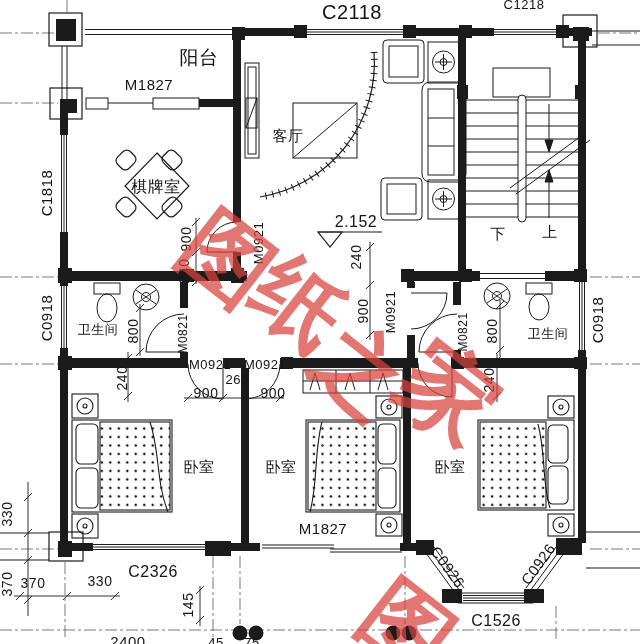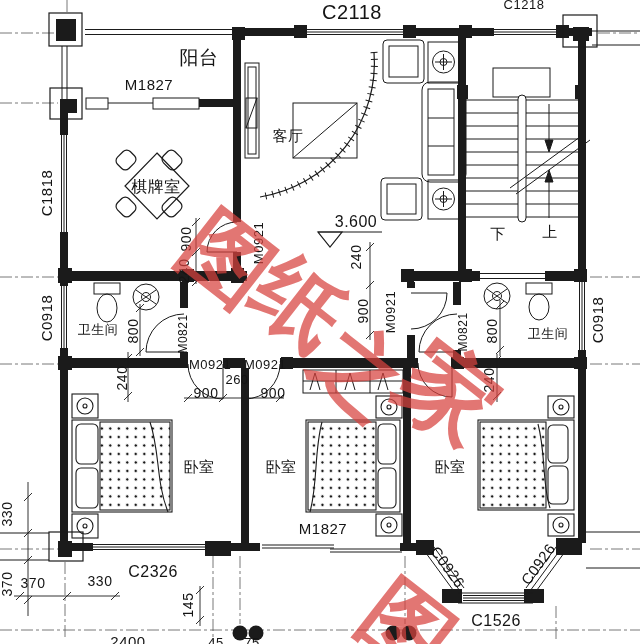--- a/index.html
+++ b/index.html
@@ -380,21 +380,21 @@
 </svg>
 
 <div id="labels">
       <span class="lbl" style="left: 352px; top: 12px; font-size: 20px; --r: 0deg;">C2118</span>
       <span class="lbl" style="left: 524px; top: 4px; font-size: 13px; --r: 0deg;">C1218</span>
       <span class="lbl" style="left: 155px; top: 57px; font-size: 19px; margin-left: 44px; --r: 0deg;">阳台</span>
       <span class="lbl" style="left: 149px; top: 84px; font-size: 15px; --r: 0deg;">M1827</span>
       <span class="lbl" style="left: 288px; top: 135px; font-size: 15px; --r: 0deg;">客厅</span>
       <span class="lbl" style="left: 46px; top: 193px; font-size: 15px; --r: -90deg;">C1818</span>
       <span class="lbl" style="left: 156px; top: 187px; font-size: 16px; --r: 0deg;">棋牌室</span>
-      <span class="lbl" style="left: 356px; top: 222px; font-size: 16px; --r: 0deg;">3.600</span>
+      <span class="lbl" style="left: 356px; top: 222px; font-size: 16px; --r: 0deg;">2.152</span>
       <span class="lbl" style="left: 356px; top: 257px; font-size: 14px; --r: -90deg;">240</span>
       <span class="lbl" style="left: 258px; top: 243px; font-size: 13px; --r: -90deg;">M0921</span>
       <span class="lbl" style="left: 186px; top: 239px; font-size: 14px; --r: -90deg;">900</span>
       <span class="lbl" style="left: 184px; top: 271px; font-size: 14px; --r: -90deg;">240</span>
       <span class="lbl" style="left: 498px; top: 233px; font-size: 15px; --r: 0deg;">下</span>
       <span class="lbl" style="left: 550px; top: 231px; font-size: 15px; --r: 0deg;">上</span>
       <span class="lbl" style="left: 46px; top: 318px; font-size: 15px; --r: -90deg;">C0918</span>
       <span class="lbl" style="left: 98px; top: 329px; font-size: 13px; --r: 0deg;">卫生间</span>
       <span class="lbl" style="left: 133px; top: 331px; font-size: 14px; --r: -90deg;">800</span>
       <span class="lbl" style="left: 183px; top: 334px; font-size: 12px; --r: -90deg;">M0821</span>

